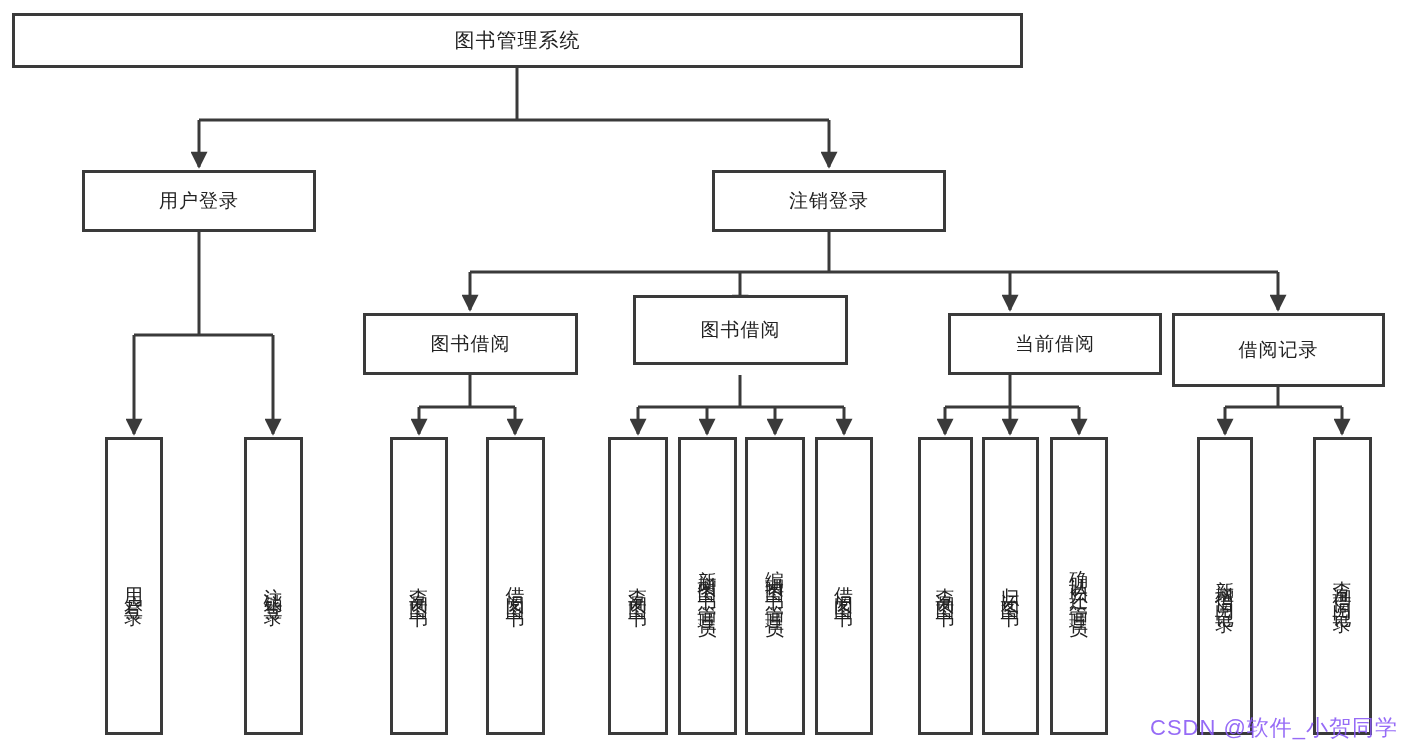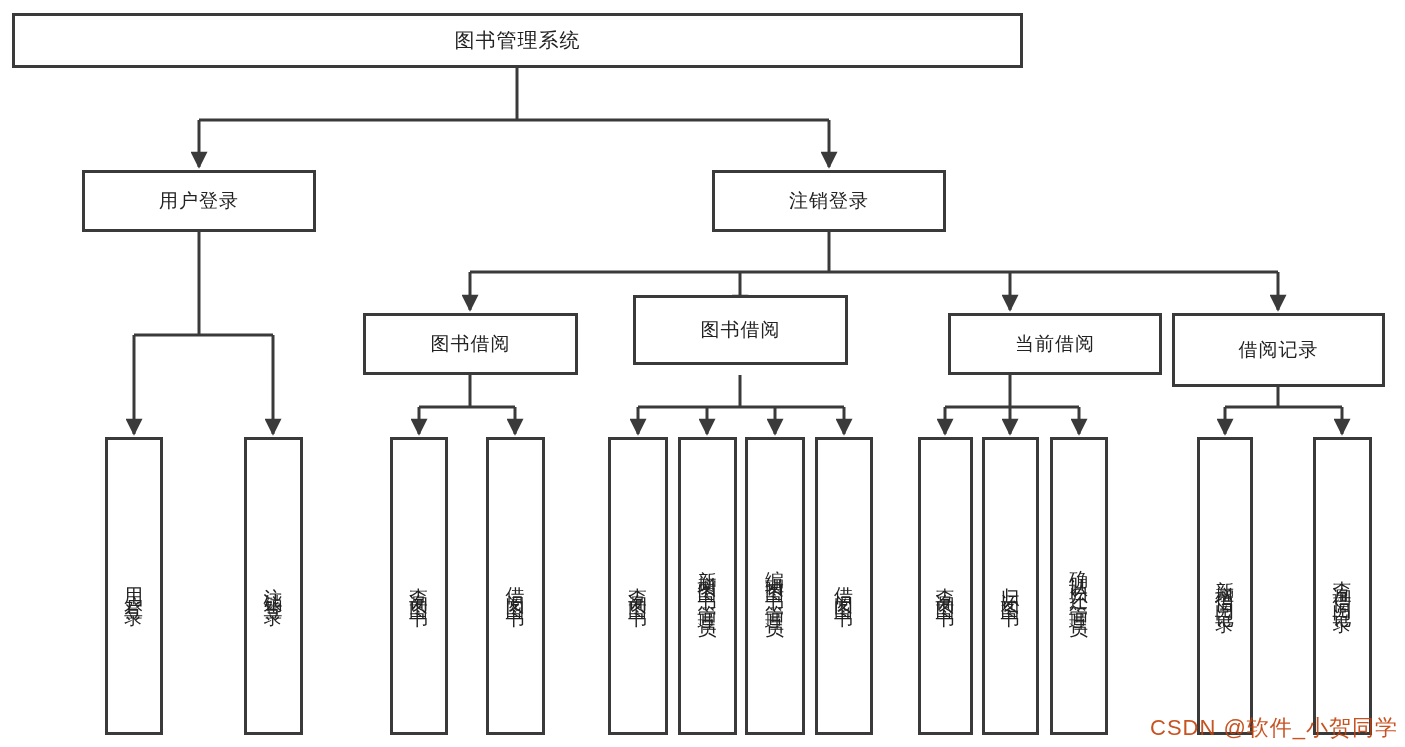--- a/index.html
+++ b/index.html
@@ -33,21 +33,21 @@
     text-orientation:mixed;
     font-size:19px;color:#222222;
     letter-spacing:7px;
     white-space:nowrap;
     line-height:1;
   }
   .watermark{
     position:absolute;
     left:1150px;top:713px;
     font-size:22px;
-    color:#c2410c;
+    color:#8b5cf6;
     opacity:0.9;
     z-index:5;
     white-space:nowrap;
     letter-spacing:1px;
   }
 </style>
 </head>
 <body>
 
 <svg id="lines" xmlns="http://www.w3.org/2000/svg">

